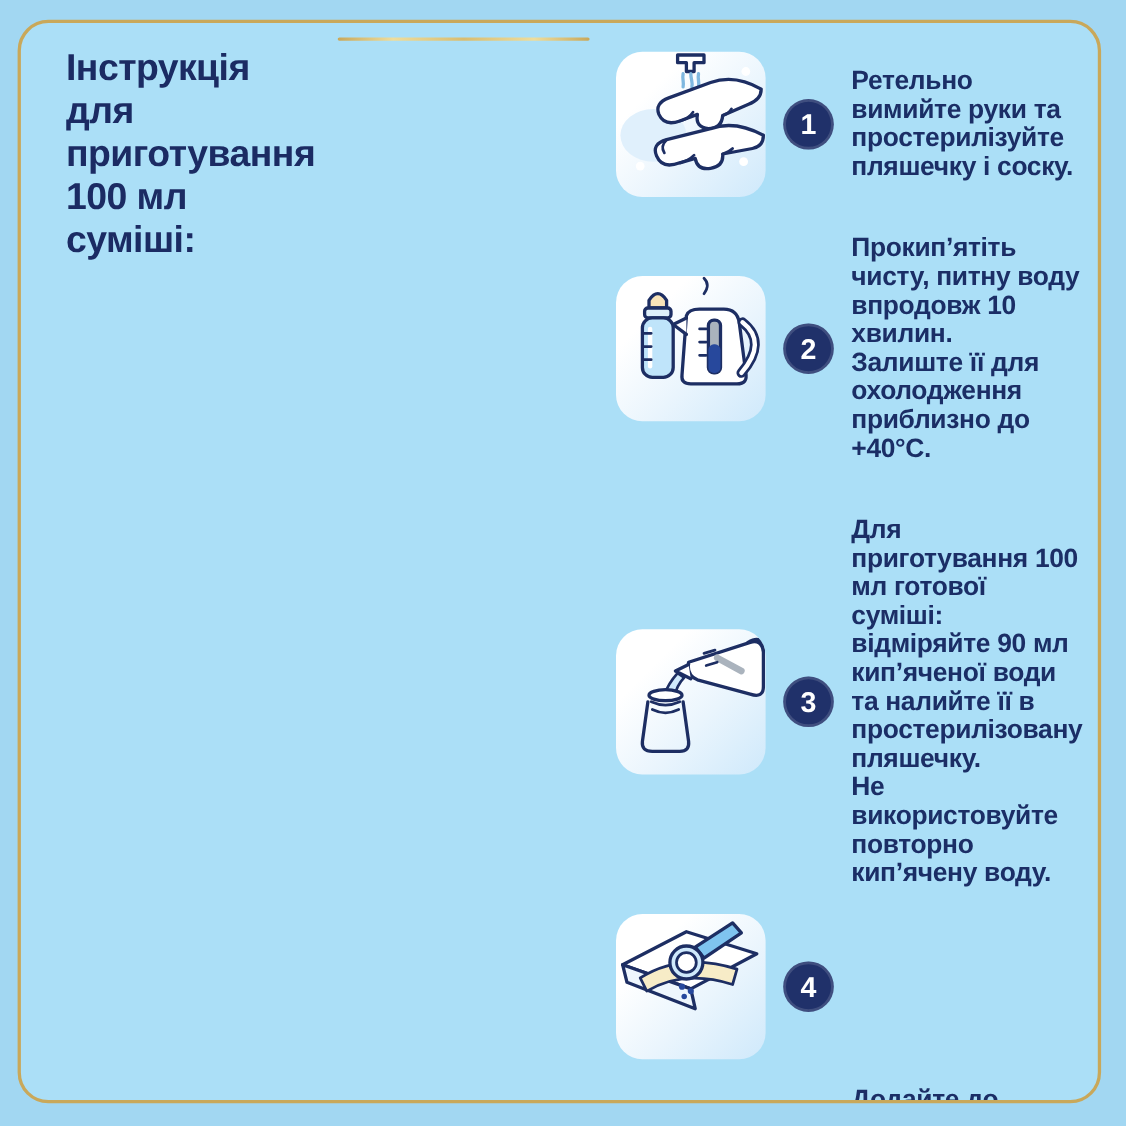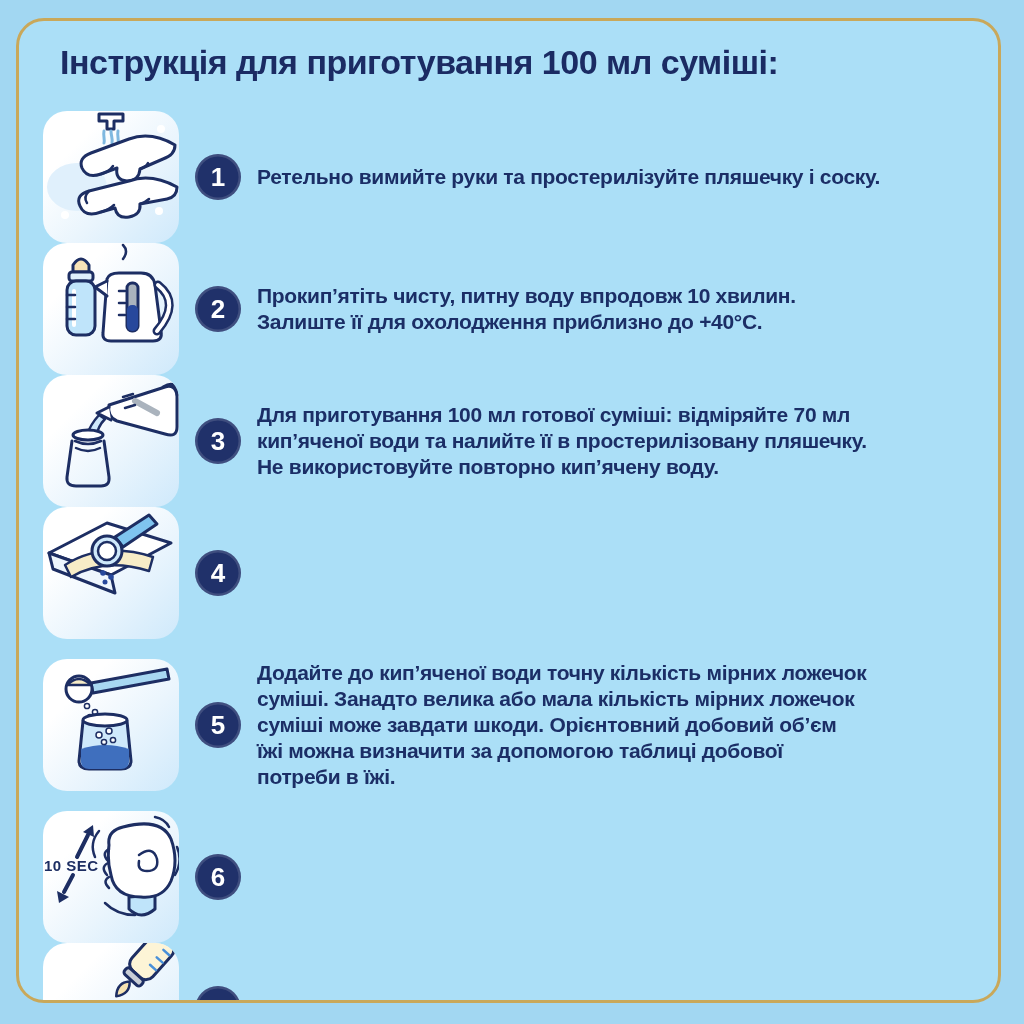--- a/index.html
+++ b/index.html
@@ -1,21 +1,21 @@
 <!DOCTYPE html>
 <html><head>
 <meta charset="utf-8">
 <style>
   html,body{margin:0;padding:0;}
   body{width:1024px;height:1024px;font-family:"Liberation Sans",sans-serif;}
   .stage{position:relative;width:1024px;height:1024px;background:#a2d7f2;overflow:hidden;}
   .card{
     position:absolute;left:16px;top:18px;width:985px;height:985px;
     box-sizing:border-box;border:3px solid #c9a85a;border-radius:28px;
-    background:#abdff7;display:flex;flex-direction:column;overflow:hidden;
+    background:#abdff7;display:flex;flex-direction:row;overflow:hidden;
   }
   .header{padding:22px 20px 0 41px;}
   .title{
     font-size:34px;font-weight:800;color:#1b2b63;letter-spacing:-0.5px;line-height:1.15;
   }
   .divider{
     margin:13px auto 0;width:calc(100% - 22px);height:3px;border-radius:2px;
     background:linear-gradient(90deg,#c9a85a,#eedd9d 22%,#d9bd70 50%,#eedd9d 78%,#c9a85a);
   }
   .steps{
@@ -28,21 +28,21 @@
     background:linear-gradient(135deg,#ffffff 25%,#eaf5fd 60%,#cfe9fb 100%);
   }
   .tile svg{display:block;width:136px;height:116px;}
   .tile svg *{stroke-linecap:round;stroke-linejoin:round;}
   .badge{
     flex:0 0 46px;height:46px;margin:0 16px 0 16px;border-radius:50%;
     background:#20316a;color:#ffffff;display:flex;align-items:center;justify-content:center;
     font-size:26px;font-weight:700;box-shadow:inset 0 0 0 2.5px rgba(255,255,255,0.14);
   }
   .text{
-    flex:1;color:#1b2e66;font-size:21px;line-height:26px;font-weight:700;
+    flex:1;color:#1b2e66;font-size:24px;line-height:26px;font-weight:700;
     letter-spacing:-0.3px;white-space:pre-line;
   }
   .sec-label{font-size:15px;font-weight:700;fill:#1d2e63;letter-spacing:0.5px;
     font-family:"Liberation Sans",sans-serif;}
 </style>
 </head>
 <body>
 
 <div class="stage">
   <div class="card">
@@ -111,21 +111,21 @@
             <path d="M66,32 L54,38 L68,45" fill="#ffffff" stroke="#1d2e63" stroke-width="3"></path>
             <path d="M56,40 Q47,50 44,60 L53,62 Q55,51 62,44 Z" fill="#cfe9fb" stroke="#1d2e63" stroke-width="2.5"></path>
             <ellipse cx="45" cy="60" rx="15" ry="5" fill="#ffffff" stroke="#1d2e63" stroke-width="3"></ellipse>
             <path d="M32,66 q13,6 26,0 M33,73 q12,6 24,0" fill="none" stroke="#1d2e63" stroke-width="2.5"></path>
             <path d="M29,66 L24,102 Q23,111 33,111 L58,111 Q67,111 66,102 L61,66" fill="none" stroke="#1d2e63" stroke-width="3"></path>
           </svg>
         </div>
         <div class="badge">
           <span>3</span>
         </div>
-        <p class="text">Для приготування 100 мл готової суміші: відміряйте 70 мл
+        <p class="text">Для приготування 100 мл готової суміші: відміряйте 90 мл
 кип’яченої води та налийте її в простерилізовану пляшечку.
 Не використовуйте повторно кип’ячену воду.</p>
       </div>
 
       <div class="row">
         <div class="tile">
           <svg viewBox="0 0 136 116">
             <path d="M6,46 L64,16 L128,36 L68,68 Z" fill="#ffffff" stroke="#1d2e63" stroke-width="3"></path>
             <path d="M6,46 L10,62 L72,86 L68,68 Z" fill="#eef6fd" stroke="#1d2e63" stroke-width="3"></path>
             <path d="M22,58 Q60,34 110,50 L106,64 Q62,50 28,70 Z" fill="#f7ecc7" stroke="#1d2e63" stroke-width="2.5"></path>

